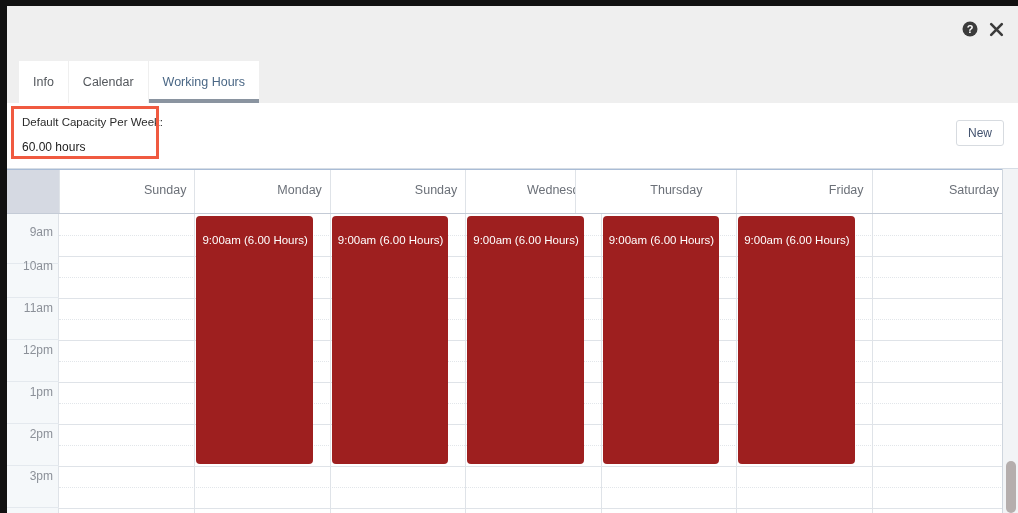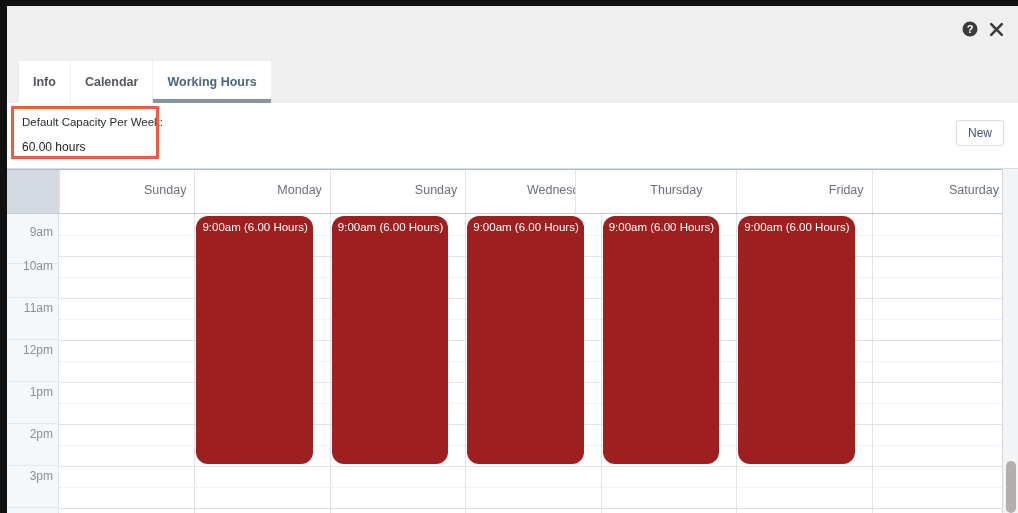--- a/index.html
+++ b/index.html
@@ -42,21 +42,21 @@
   .hdr-icons {
     position: absolute; right: 14px; top: 15px;
     display: flex; align-items: center; gap: 11px;
   }
   .icon-help { width:16px; height:16px; display:block; cursor:pointer; }
   .icon-close { width:15px; height:15px; display:block; cursor:pointer; }
 
   
   .tabs {
     position: absolute; left: 12px; bottom: 0;
-    display: flex; align-items: flex-start; height: 42px; font-weight: bold;
+    display: flex; align-items: flex-start; height: 42px;
   }
   .tab {
     background: #ffffff;
     height: 42px;
     display: flex; align-items: center; justify-content: center;
     padding: 0 14px;
     font-size: 12.5px;
     color: #54585d;
     border-right: 1px solid #efefef;
     cursor: pointer;
@@ -169,24 +169,24 @@
     border-top: 1px dotted #e2e6ea;
   }
   .col-line {
     position: absolute; top: 0; height: 301px; width: 0;
     border-left: 1px solid #dfe3e8;
   }
 
   .event {
     position: absolute;
     background: #9e1f1f;
-    border-radius: 12px;
+    border-radius: 4px;
     color: #ffffff;
     font-size: 11.5px;
-    padding: 5px 0 0 6px;
+    padding: 18px 0 0 6px;
     cursor: pointer;
     overflow: hidden;
     z-index: 3;
   }
 
   
   .vscroll {
     position: absolute; right: 0; top: 163px;
     width: 16px; height: 344px;
     background: #f2f4f6;

